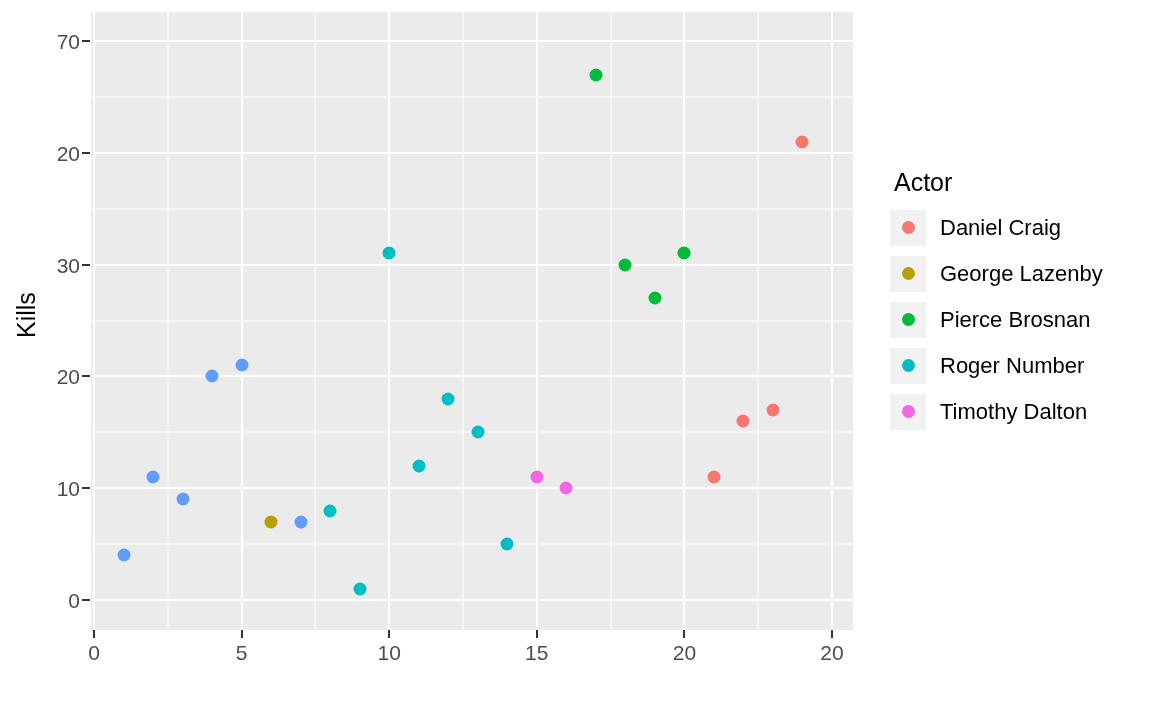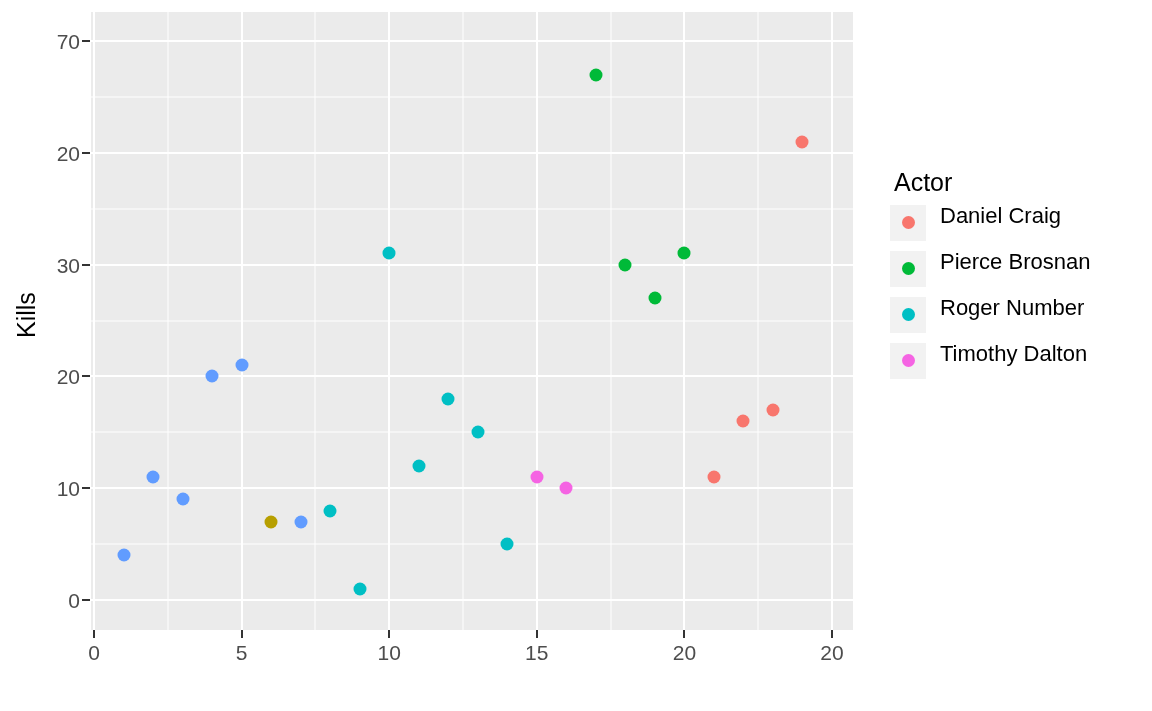--- a/index.html
+++ b/index.html
@@ -158,20 +158,21 @@
     width: 250px;
   }
   #legend-title {
     font-size: 25px;
     color: #000000;
     margin: 0 0 8px 4px;
     line-height: 1.1;
   }
   .legend-row {
     display: flex;
+    align-items: center;
     height: 46px;
   }
   .legend-key {
     width: 36px;
     height: 36px;
     background: #f2f2f2;
     display: flex;
     align-items: center;
     justify-content: center;
     flex: 0 0 auto;
@@ -280,20 +281,26 @@
     <div id="legend-title">Actor</div>
     <div id="legend-items">
         <div class="legend-row">
           <div class="legend-key">
             <div class="legend-key-dot" style="background: rgb(248, 118, 109);"></div>
           </div>
           <div class="legend-label">Daniel Craig</div>
         </div>
         <div class="legend-row">
           <div class="legend-key">
+            <div class="legend-key-dot" style="background: rgb(183, 159, 0);"></div>
+          </div>
+          <div class="legend-label">George Lazenby</div>
+        </div>
+        <div class="legend-row">
+          <div class="legend-key">
             <div class="legend-key-dot" style="background: rgb(0, 186, 56);"></div>
           </div>
           <div class="legend-label">Pierce Brosnan</div>
         </div>
         <div class="legend-row">
           <div class="legend-key">
             <div class="legend-key-dot" style="background: rgb(0, 191, 196);"></div>
           </div>
           <div class="legend-label">Roger Number</div>
         </div>

